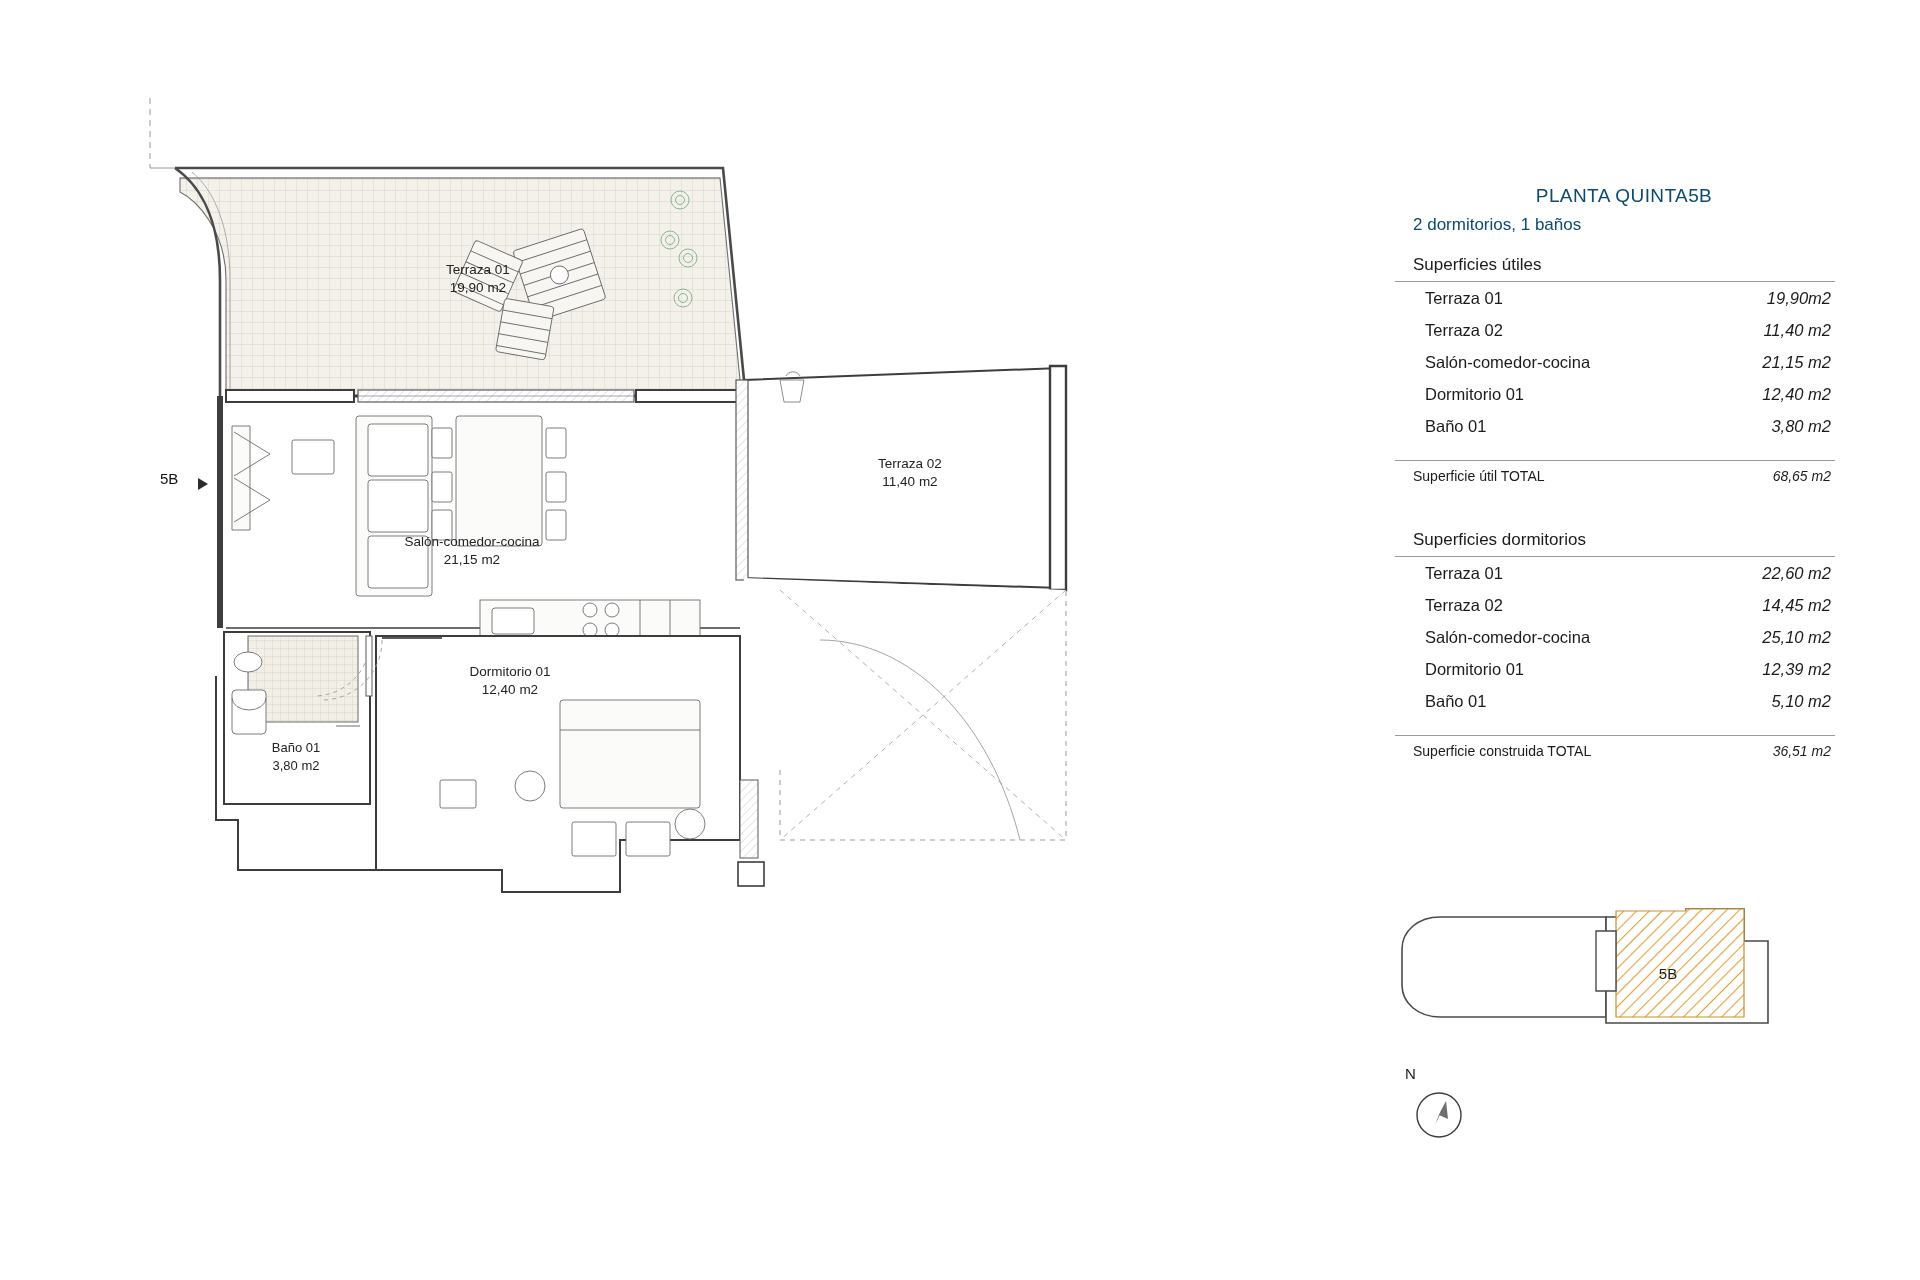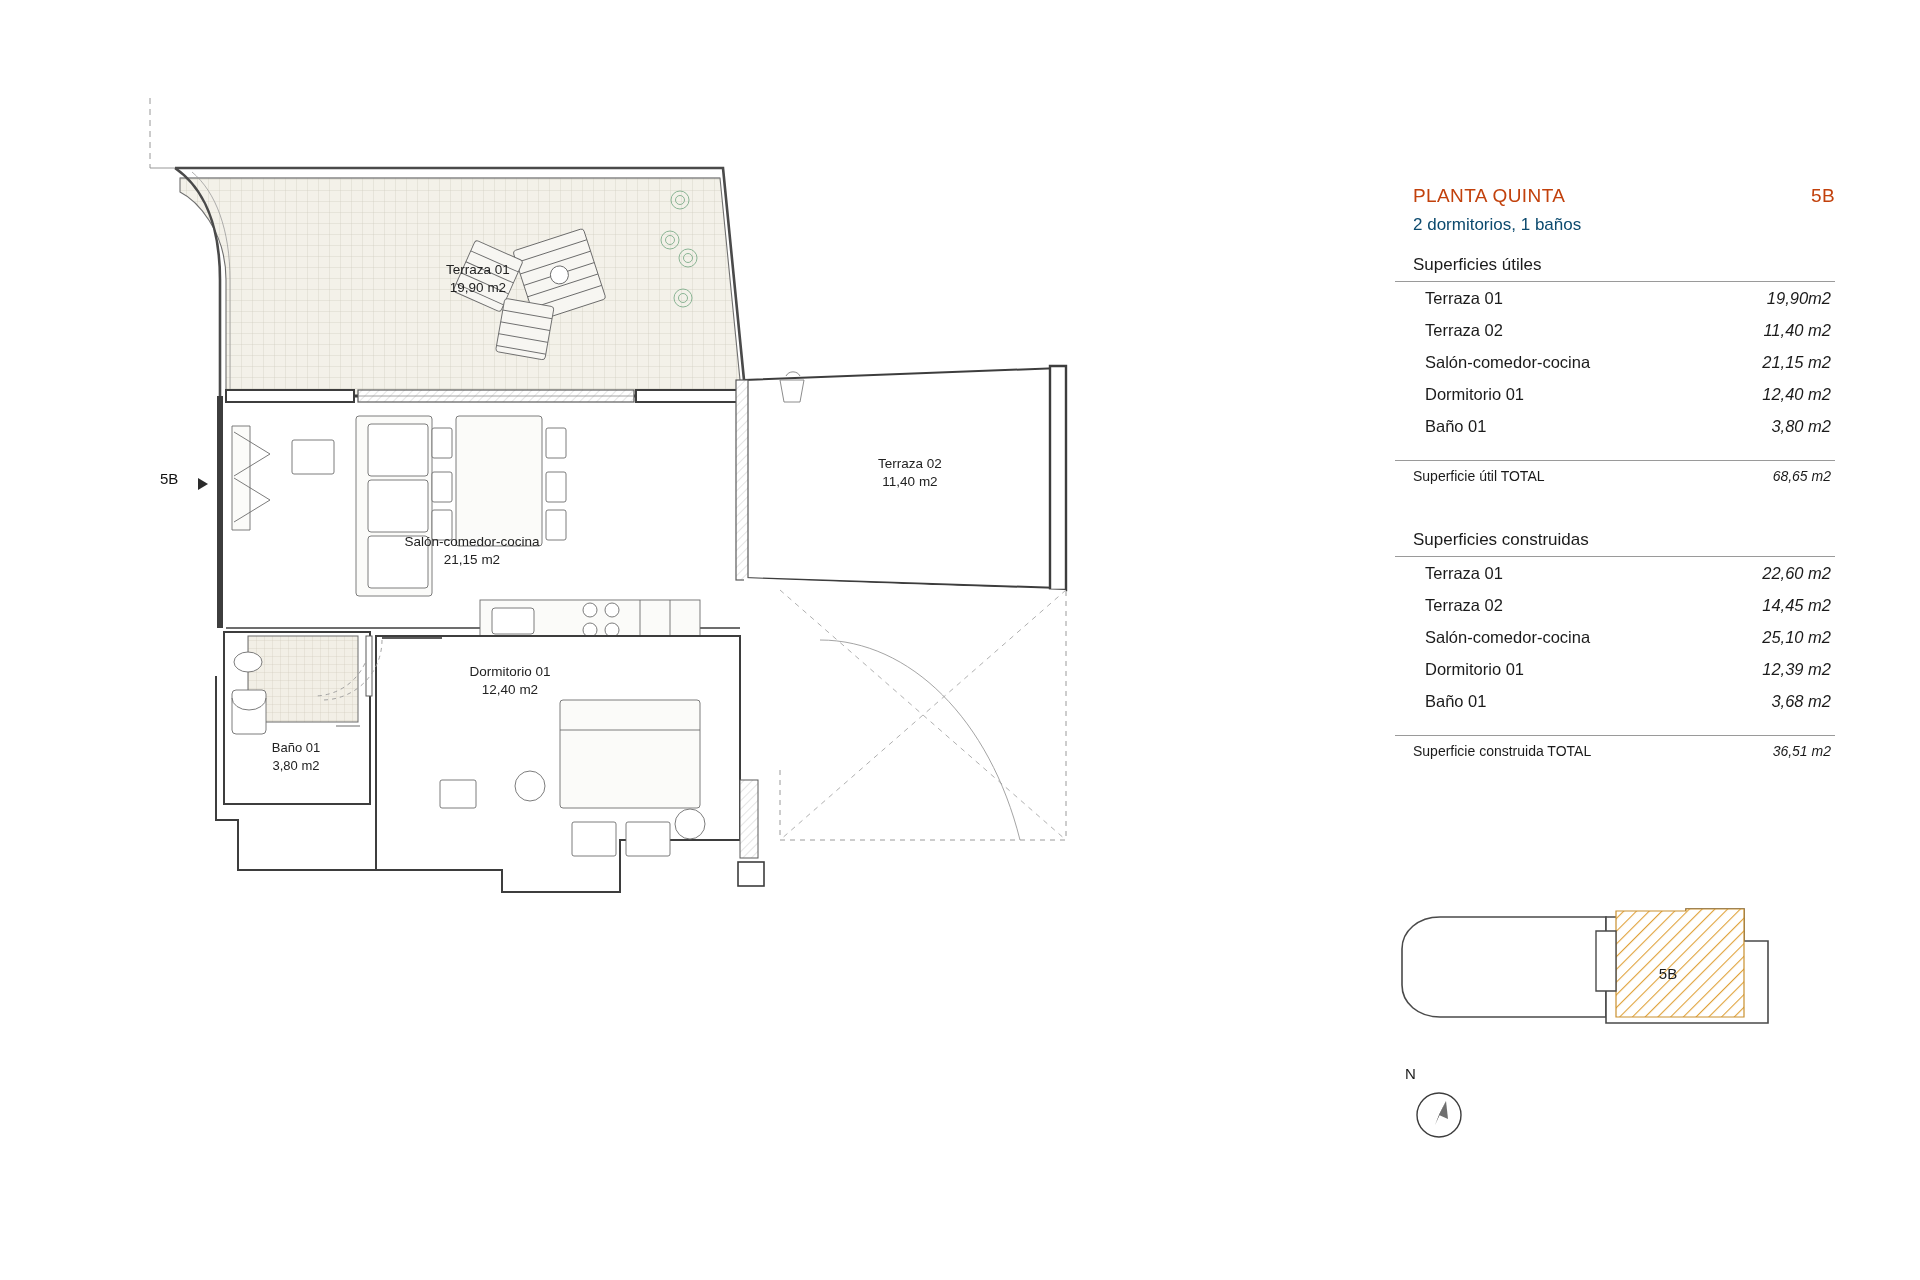--- a/index.html
+++ b/index.html
@@ -48,25 +48,25 @@
 
   
   #info-panel {
     position: absolute;
     left: 1395px;
     top: 185px;
     width: 440px;
   }
   .panel-head {
     display: flex;
-    justify-content: space-between;
+    justify-content: center;
     align-items: baseline;
     font-size: 19px;
     letter-spacing: 0.4px;
-    color: #c2410c;
+    color: #0c4a6e;
     padding-left: 18px;
   }
   .panel-sub {
     font-size: 17px;
     color: #0c4a6e;
     margin-top: 8px;
     padding-left: 18px;
   }
   .section-title {
     font-size: 17px;
@@ -357,42 +357,42 @@
 
     <div class="spacer-12"></div>
     <div class="rule"></div>
     <div class="row total">
       <span>Superficie útil TOTAL</span>
       <span class="val">68,65 m2</span>
     </div>
 
     <div class="spacer-20"></div>
 
-    <div class="section-title">Superficies  construidas</div>
+    <div class="section-title">Superficies  dormitorios</div>
     <div class="rule"></div>
 
     <div class="row">
       <span>Terraza 01</span>
       <span class="val">22,60 m2</span>
     </div>
     <div class="row">
       <span>Terraza 02</span>
       <span class="val">14,45 m2</span>
     </div>
     <div class="row">
       <span>Salón-comedor-cocina</span>
       <span class="val">25,10 m2</span>
     </div>
     <div class="row">
       <span>Dormitorio 01</span>
       <span class="val">12,39 m2</span>
     </div>
     <div class="row">
       <span>Baño 01</span>
-      <span class="val">3,68 m2</span>
+      <span class="val">5,10 m2</span>
     </div>
 
     <div class="spacer-12"></div>
     <div class="rule"></div>
     <div class="row total">
       <span>Superficie construida TOTAL</span>
       <span class="val">36,51 m2</span>
     </div>
   </div>
 

